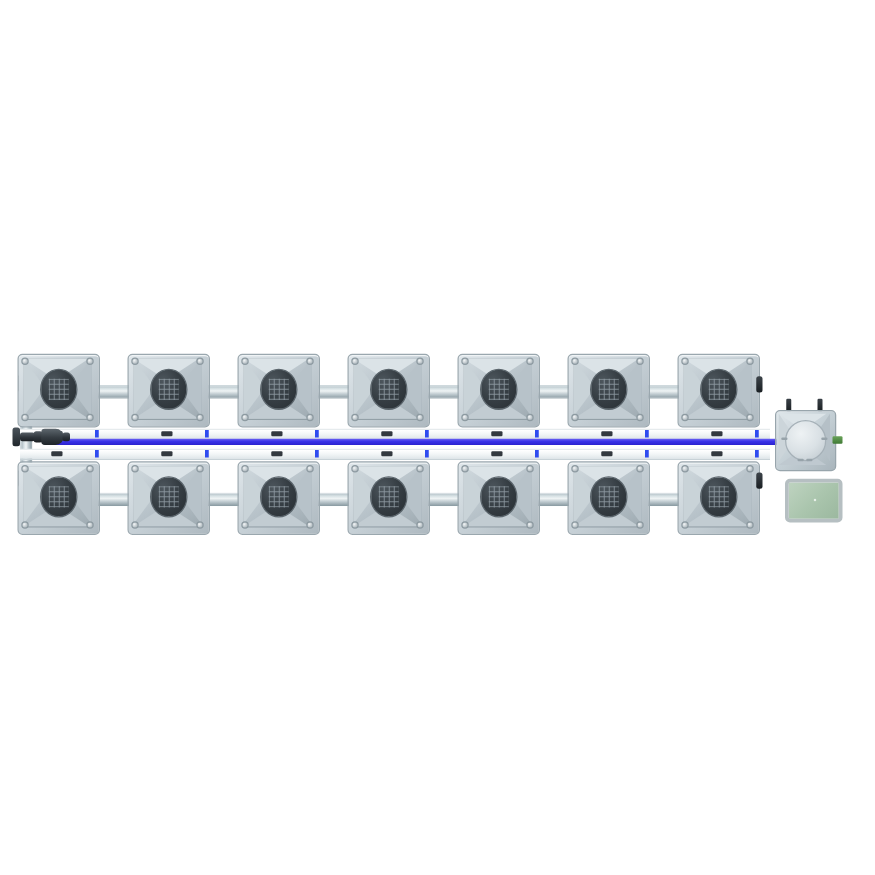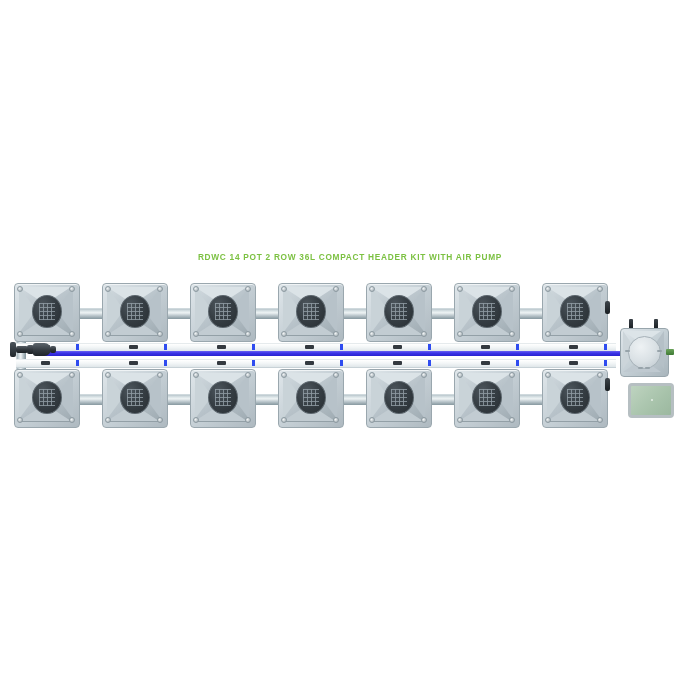--- a/index.html
+++ b/index.html
@@ -313,21 +313,20 @@
     width: 5px; height: 13px;
     border-radius: 2px;
     background: linear-gradient(to bottom, #3d444a, #191e22);
   }
 </style>
 </head>
 <body>
 
 <div id="product-canvas">
 
-  <div class="product-title">RDWC 14 POT 2 ROW 36L COMPACT HEADER KIT WITH AIR PUMP</div>
 
   <div class="system">
 
     <div class="pipe-h" style="left:70px;  top:38px; width:48px;"></div>
     <div class="pipe-h" style="left:158px; top:38px; width:48px;"></div>
     <div class="pipe-h" style="left:246px; top:38px; width:48px;"></div>
     <div class="pipe-h" style="left:334px; top:38px; width:48px;"></div>
     <div class="pipe-h" style="left:422px; top:38px; width:48px;"></div>
     <div class="pipe-h" style="left:510px; top:38px; width:48px;"></div>
 

